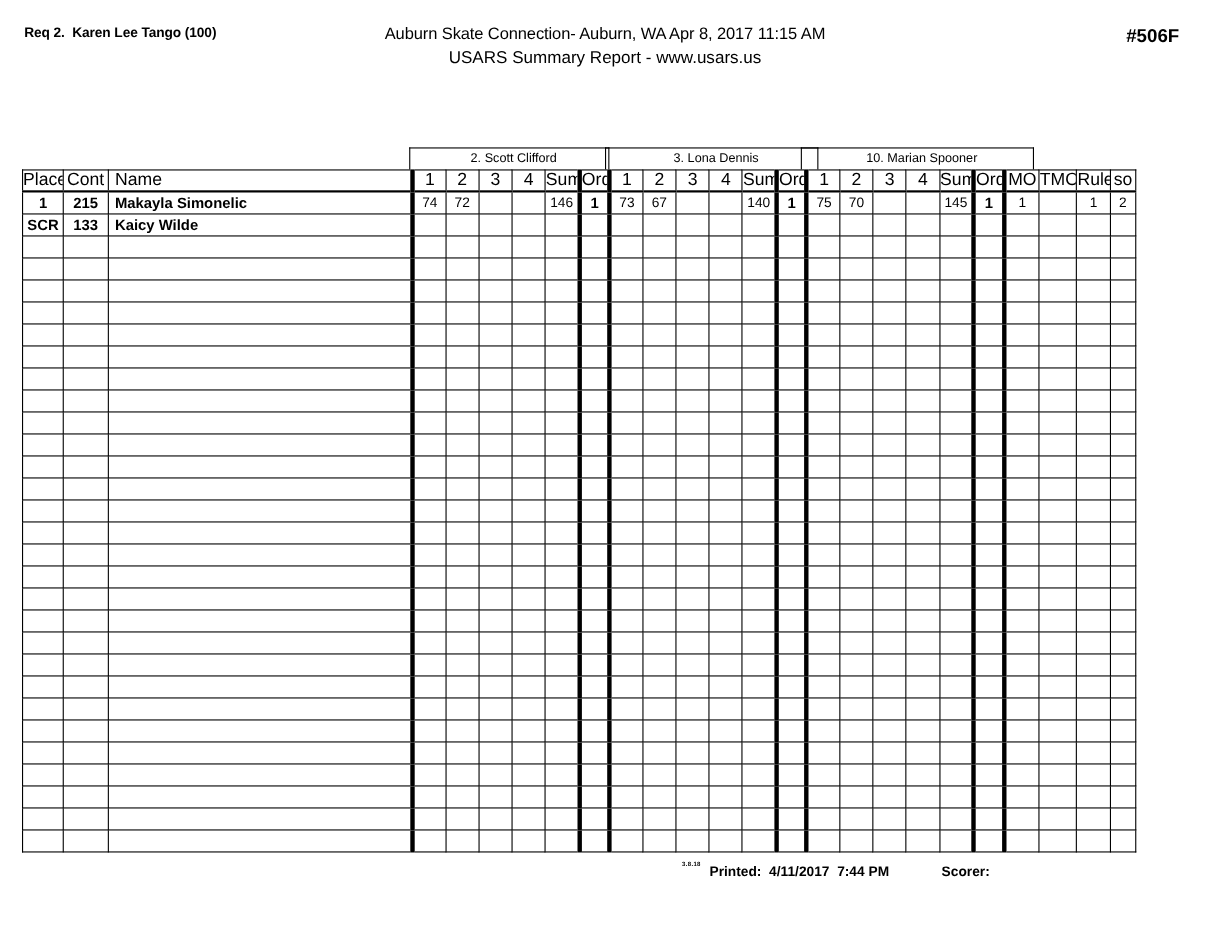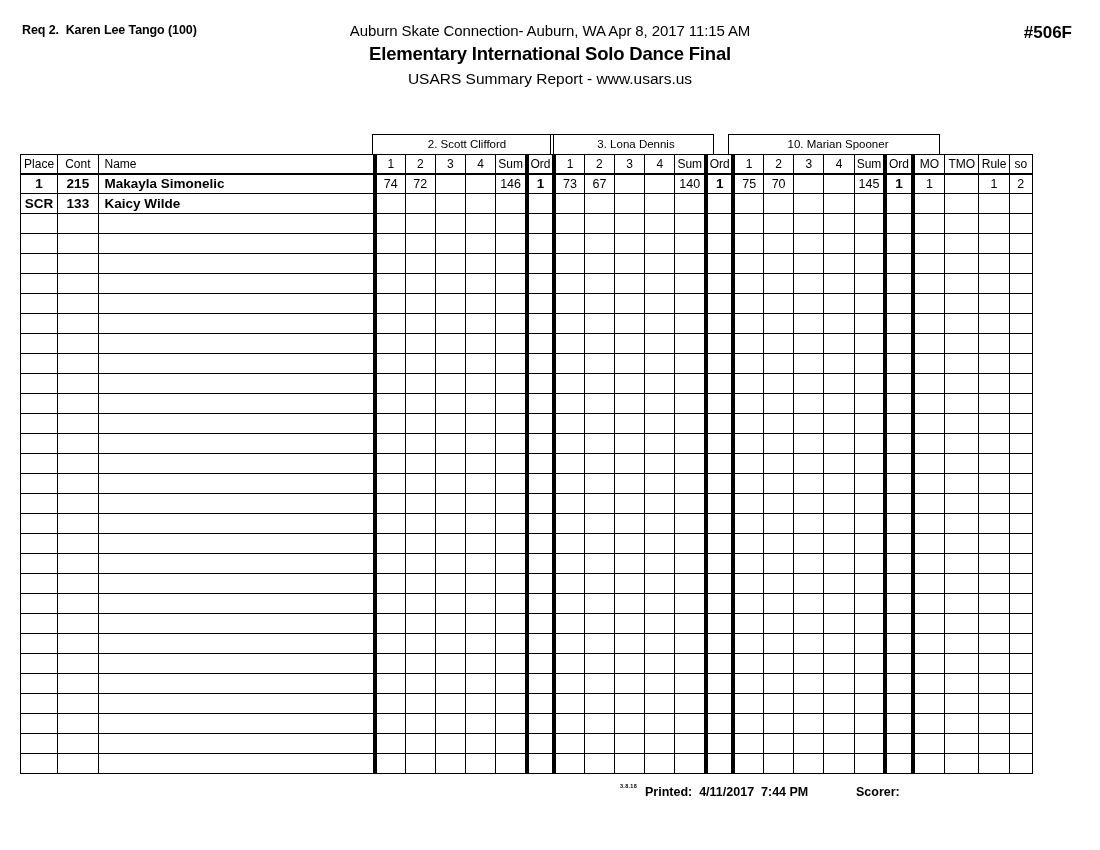--- a/index.html
+++ b/index.html
@@ -20,21 +20,21 @@
   .sheet{position:absolute;left:20px;top:134px;width:1013px;}
 
   .jband{position:relative;height:20px;text-align:center;}
   .jname{position:absolute;top:0;height:20px;box-sizing:border-box;
          border:1px solid #000;border-bottom:none;font-size:11.5px;
          line-height:18px;padding-left:8px;white-space:nowrap;overflow:hidden;}
 
   table{border-collapse:collapse;table-layout:fixed;width:1013px;}
   td,th{border:1px solid #000;padding:0;font-weight:normal;text-align:center;
         font-size:12.5px;height:20px;box-sizing:border-box;overflow:hidden;white-space:nowrap;}
-  thead th{font-size:12px;height:19px;}
+  thead th{font-size:16px;height:19px;}
   th.name,td.name{text-align:left;padding-left:6px;}
   .thickL{border-left:4px solid #000;}
   .thickR{border-right:4px solid #000;}
   tbody tr.datarow td{font-weight:bold;font-size:13.5px;}
   tbody tr.datarow td.num{font-weight:normal;font-size:12.5px;}
   tbody tr.datarow td.ord{font-weight:bold;font-size:13.5px;}
   tr.first td{border-top:2px solid #000;}
   td.name{font-size:13.5px;}
 
   .footer{position:absolute;left:20px;top:784px;width:1013px;height:20px;font-size:12.5px;font-weight:bold;}
@@ -46,29 +46,28 @@
 <body>
 
 <div class="req">
   <div>Req 2.  Karen Lee Tango (100)</div>
 </div>
 
 <div class="evt">#506F</div>
 
 <div class="titles">
   <div class="t2">Auburn Skate Connection- Auburn, WA  Apr 8, 2017  11:15 AM</div>
-  <div class="t3">Elementary International Solo Dance Final</div>
   <div class="t4">USARS Summary Report - www.usars.us</div>
 </div>
 
 <div class="sheet">
 
   <div class="jband">
     <div class="jname" id="j0" style="left: 352px; width: 182px;">2.  Scott Clifford</div>
-    <div class="jname" id="j1" style="left: 530px; width: 164px;">3.  Lona Dennis</div>
+    <div class="jname" id="j1" style="left: 530px; width: 194px;">3.  Lona Dennis</div>
     <div class="jname" id="j2" style="left: 708px; width: 212px;">10.  Marian Spooner</div>
   </div>
 
   <table>
     <colgroup id="cg">
         <col style="width: 37px;">
         <col style="width: 40px;">
         <col style="width: 275px;">
         <col style="width: 30px;">
         <col style="width: 30px;">

